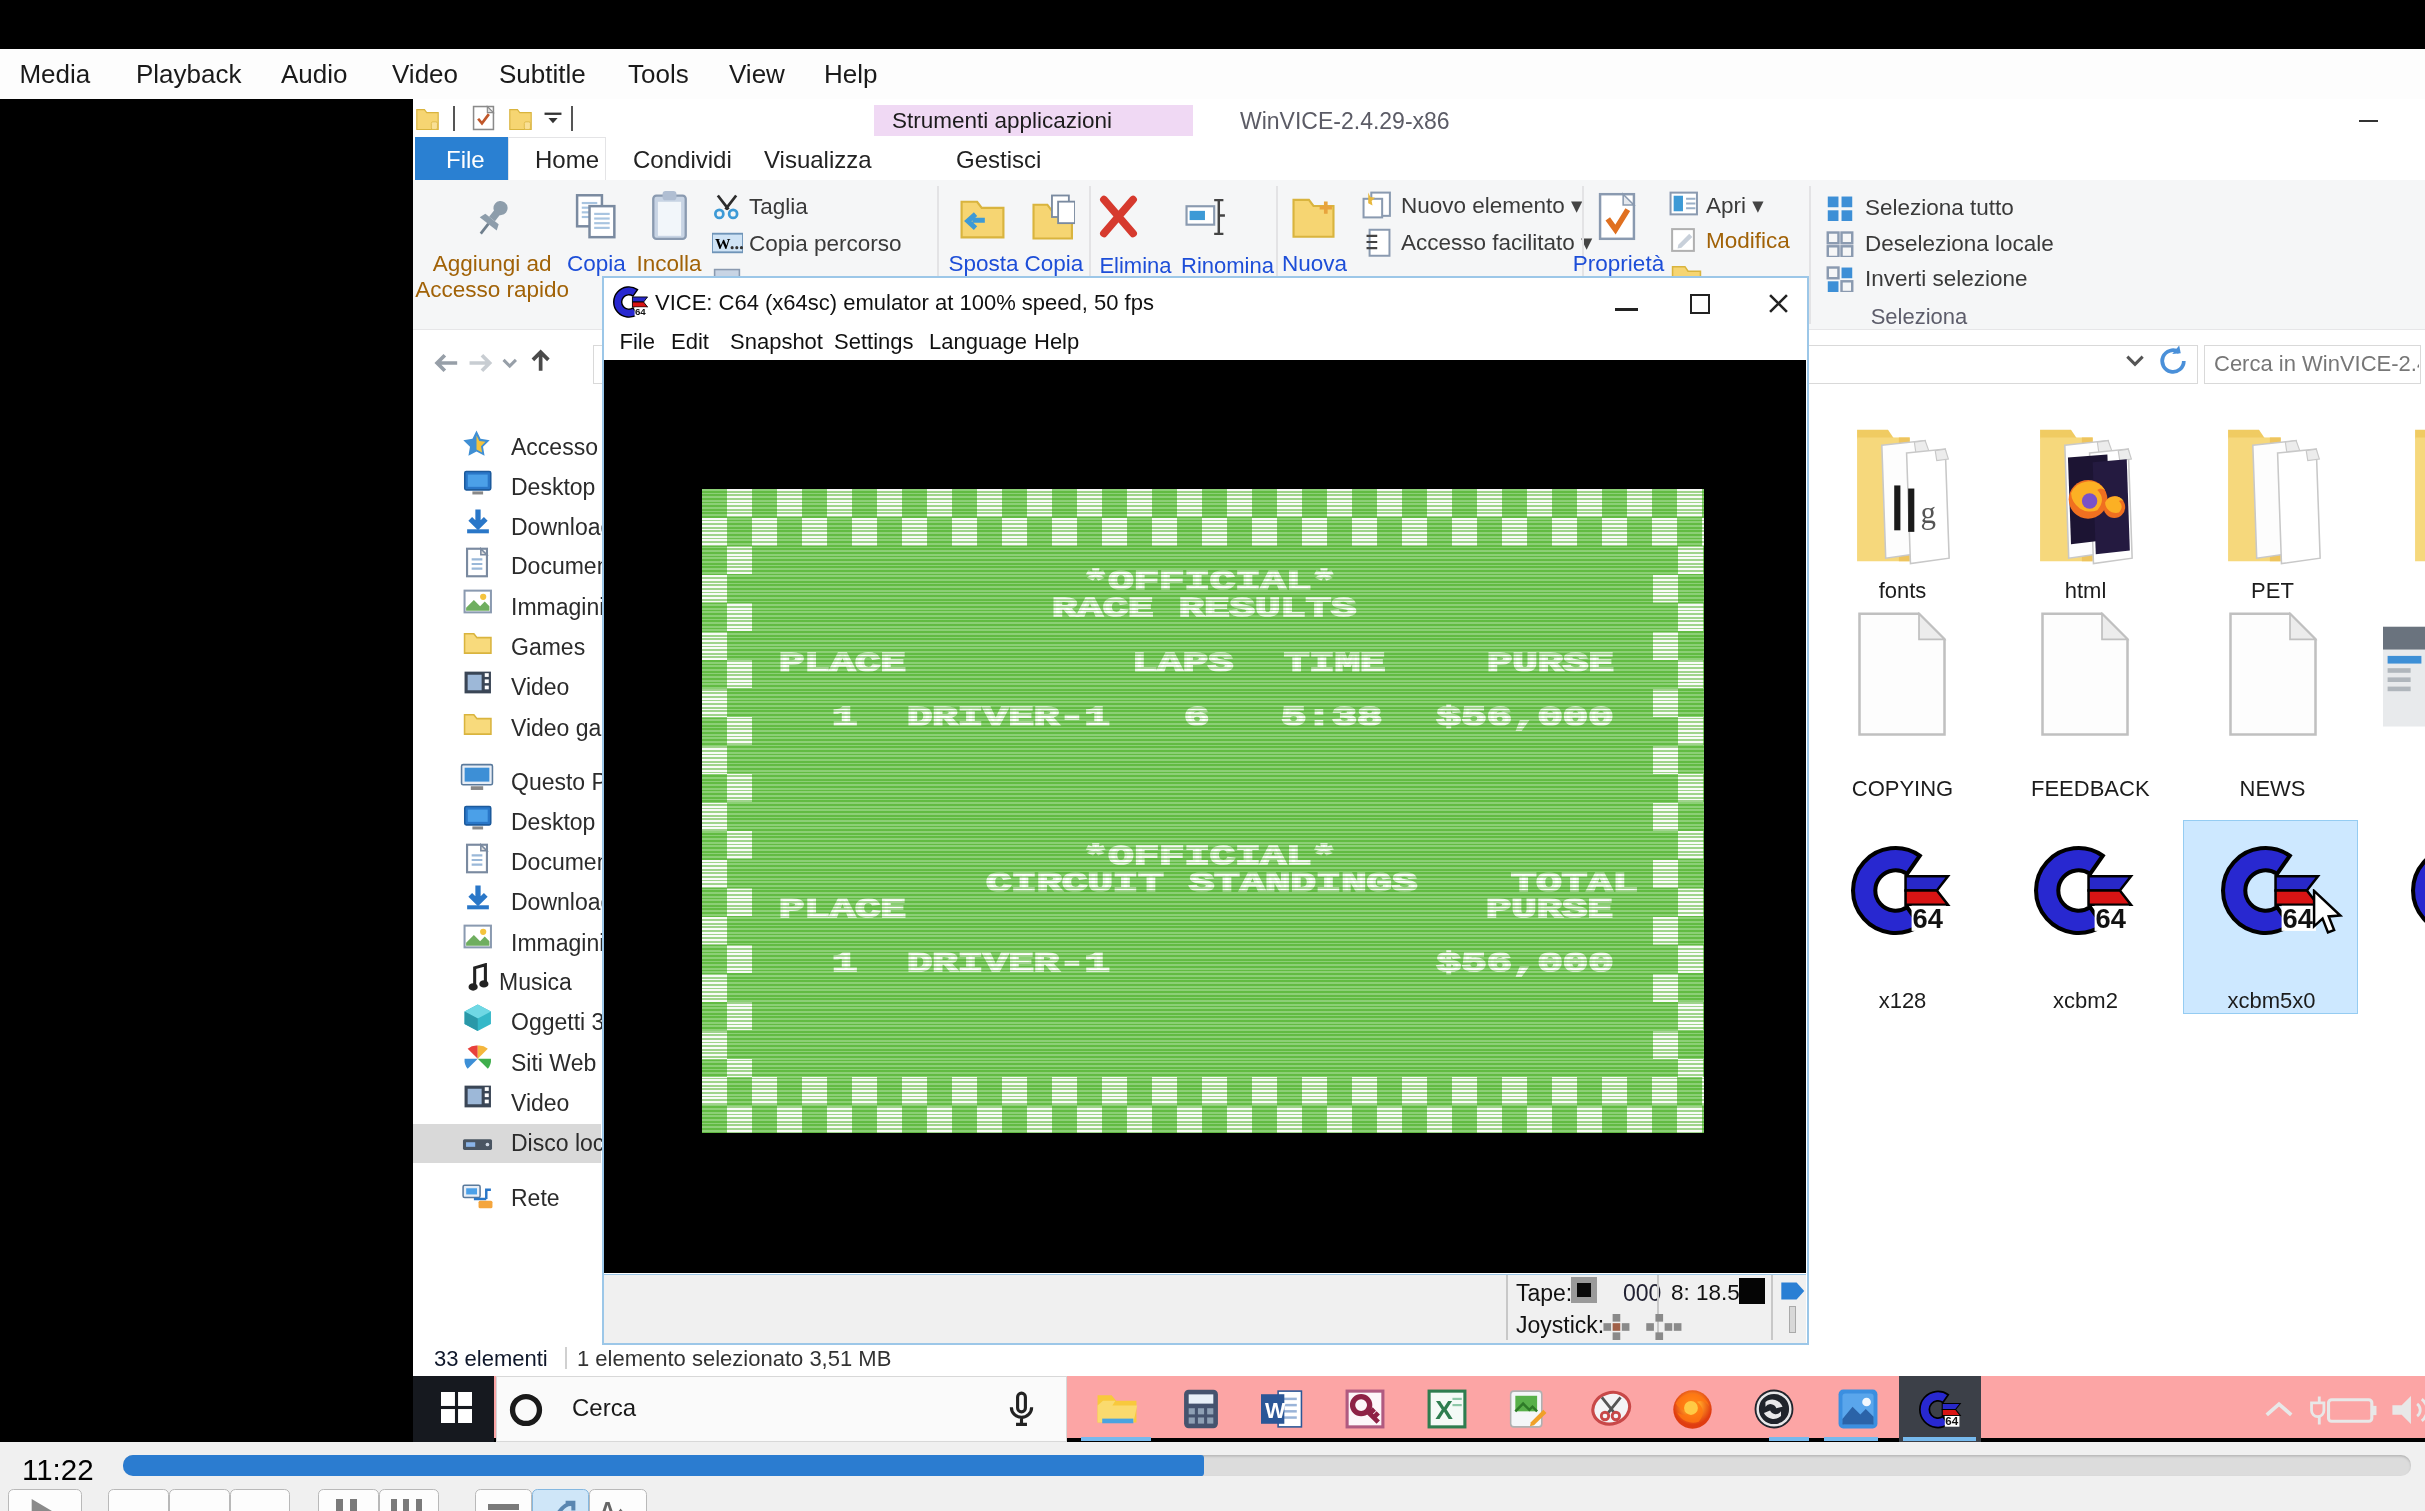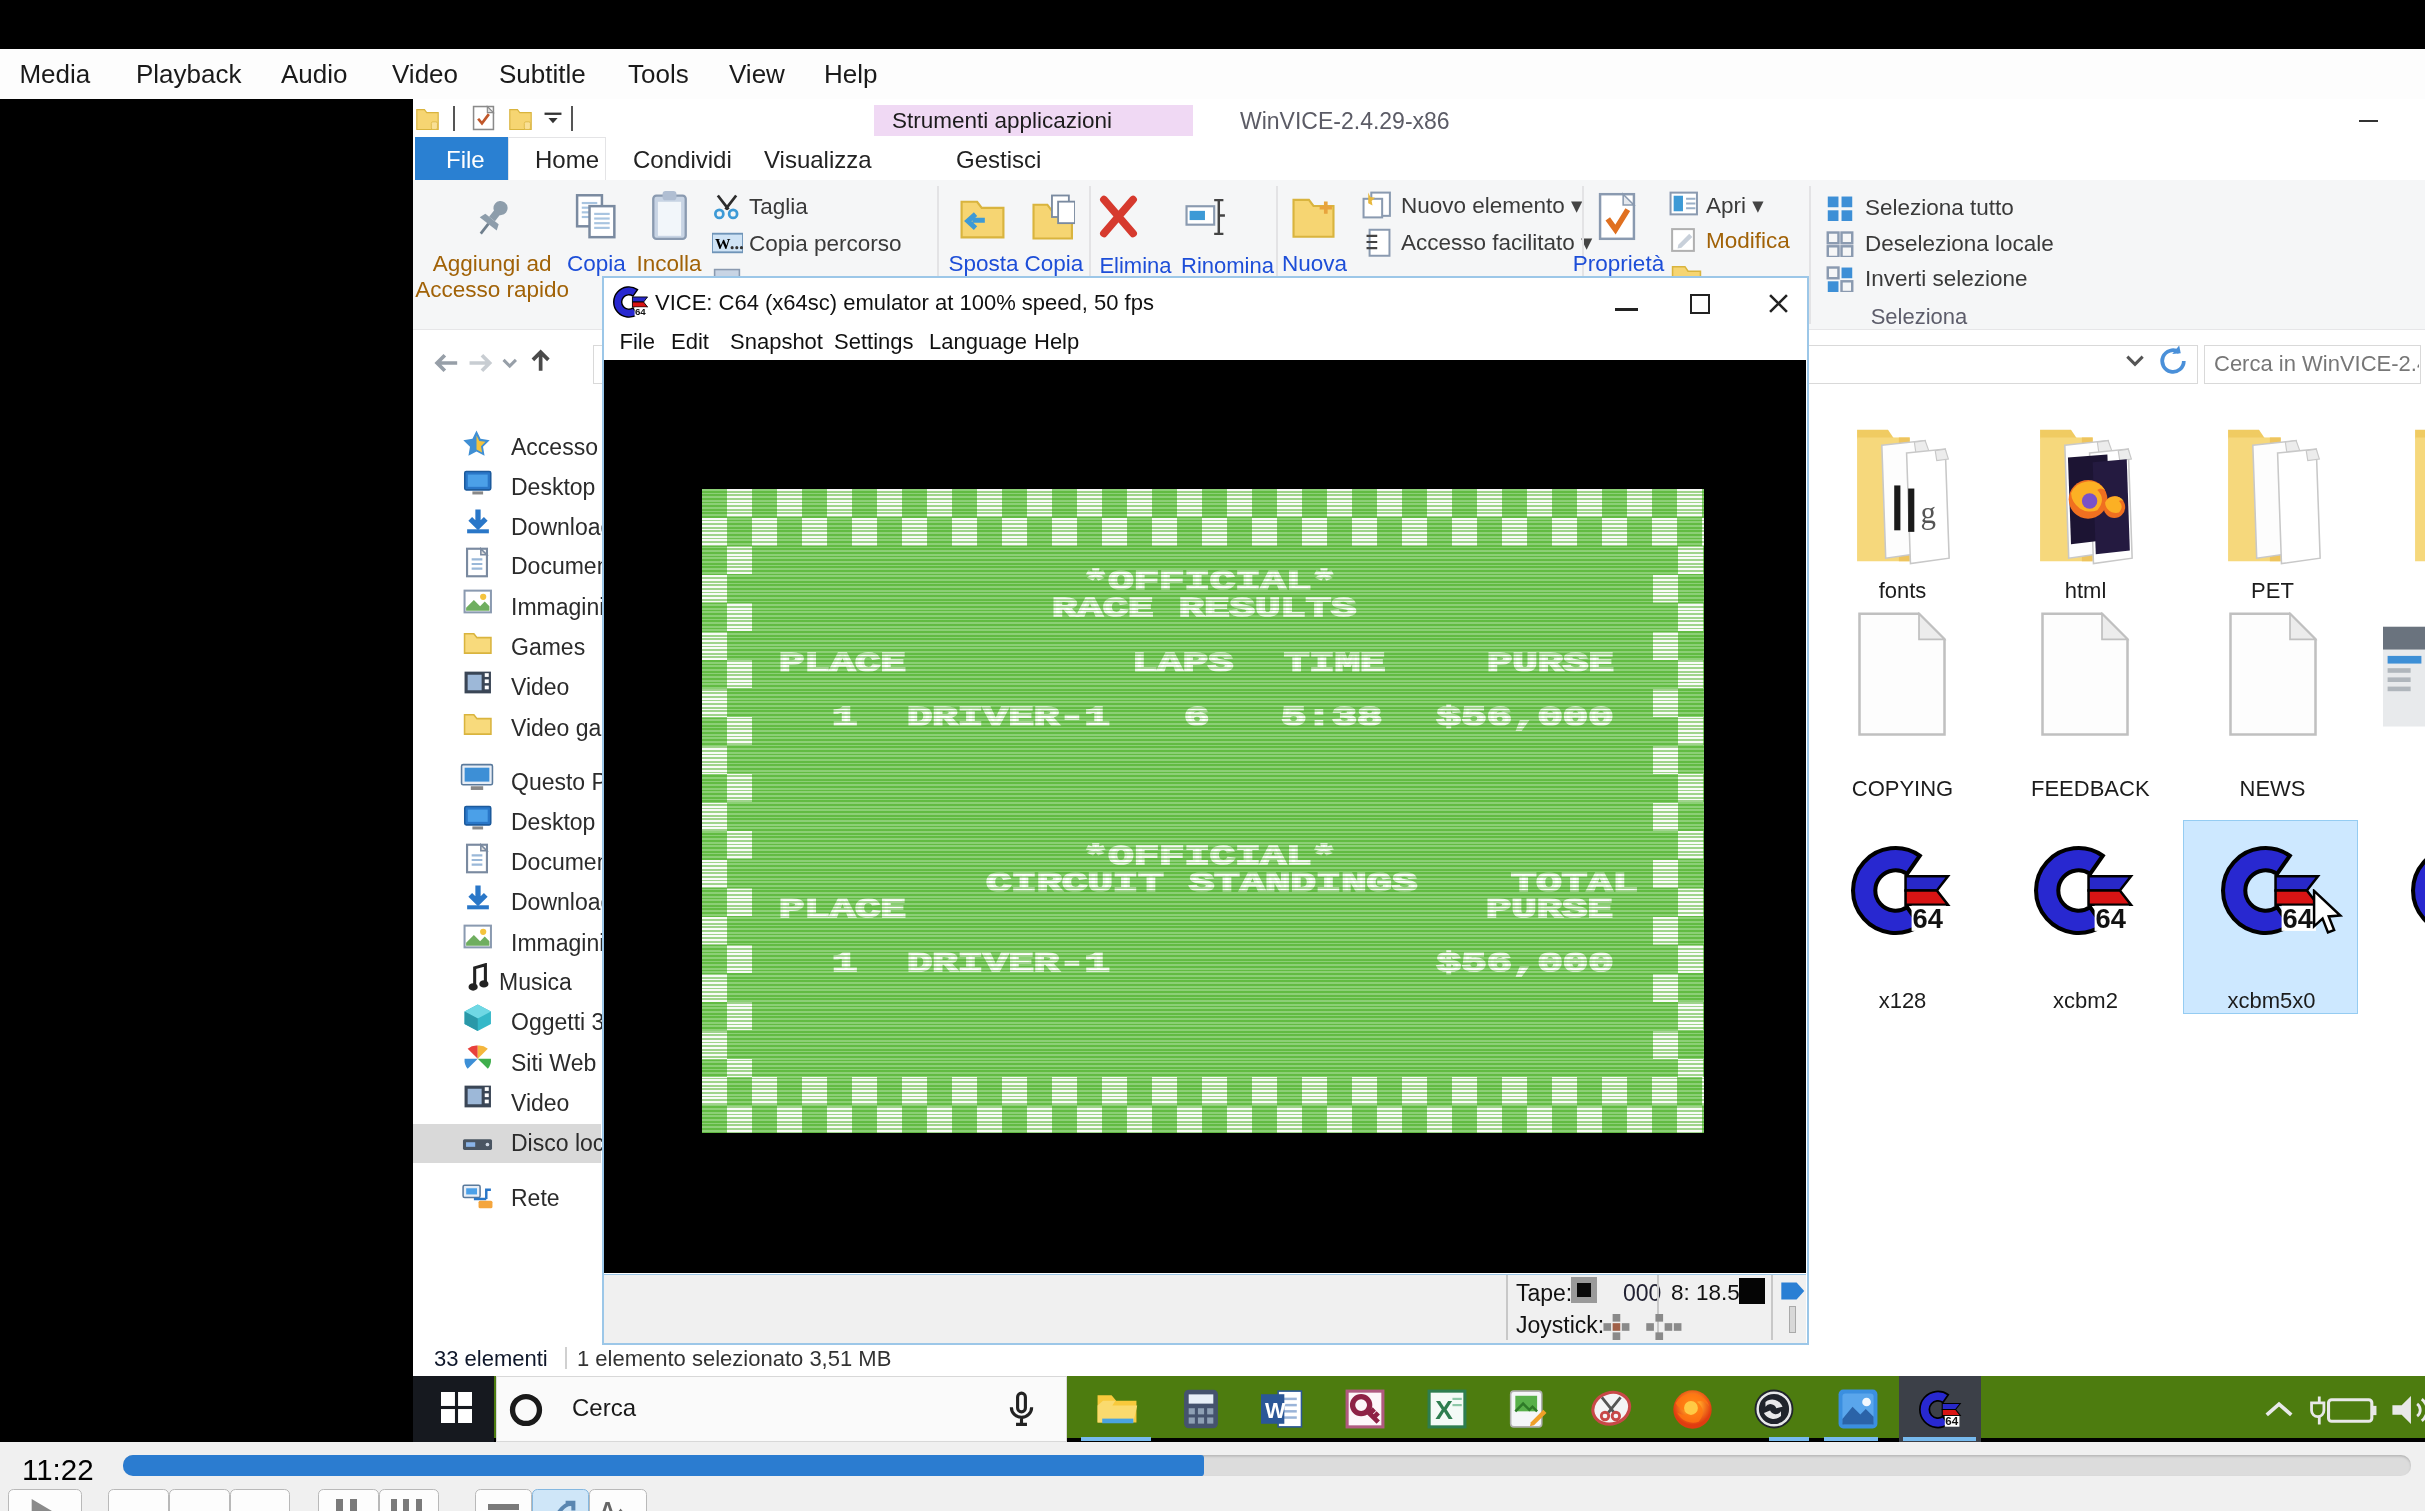--- a/index.html
+++ b/index.html
@@ -21,21 +21,21 @@
   .vsep{position:absolute;width:1.6px;background:#e3e3e5;}
   .navitem{position:absolute;font-size:23px;color:#2b2b2b;}
   .ficon{position:absolute;}
   .flabel{position:absolute;font-size:22px;color:#1c1c1c;text-align:center;}
   
   #vice{left:602px;top:276px;width:1207px;height:1069px;background:#fff;border:2.3px solid #9cc7e8;box-sizing:border-box;}
   .vmenu{position:absolute;top:51px;font-size:22px;color:#111;}
   .c64t{position:absolute;font-family:"Liberation Mono",monospace;font-weight:bold;font-size:28px;color:#fff;-webkit-text-stroke:1.7px #eef5ea;white-space:pre;line-height:1;transform:scaleX(1.51);transform-origin:left top;}
   .cb{position:absolute;background-image:conic-gradient(#f6faf4 0 90deg, #64bf46 0 180deg, #f6faf4 0 270deg, #64bf46 0);background-size:50px 57px;}
   
-  #taskbar{left:413px;top:1376px;width:2012px;height:62px;background:#4d7c0f;}
+  #taskbar{left:413px;top:1376px;width:2012px;height:62px;background:#fca5a5;}
   
   #vlc-bottom{left:0;top:1442px;width:2426px;height:69px;background:#f0f0f0;}
   .vbtn{position:absolute;top:47px;height:47px;background:#fdfdfd;border:1.6px solid #b9b9b9;border-radius:5.4px;box-sizing:border-box;}
 </style>
 </head>
 <body>
 <div id="root">
 
 
   <div class="abs" id="vlc-menu">

